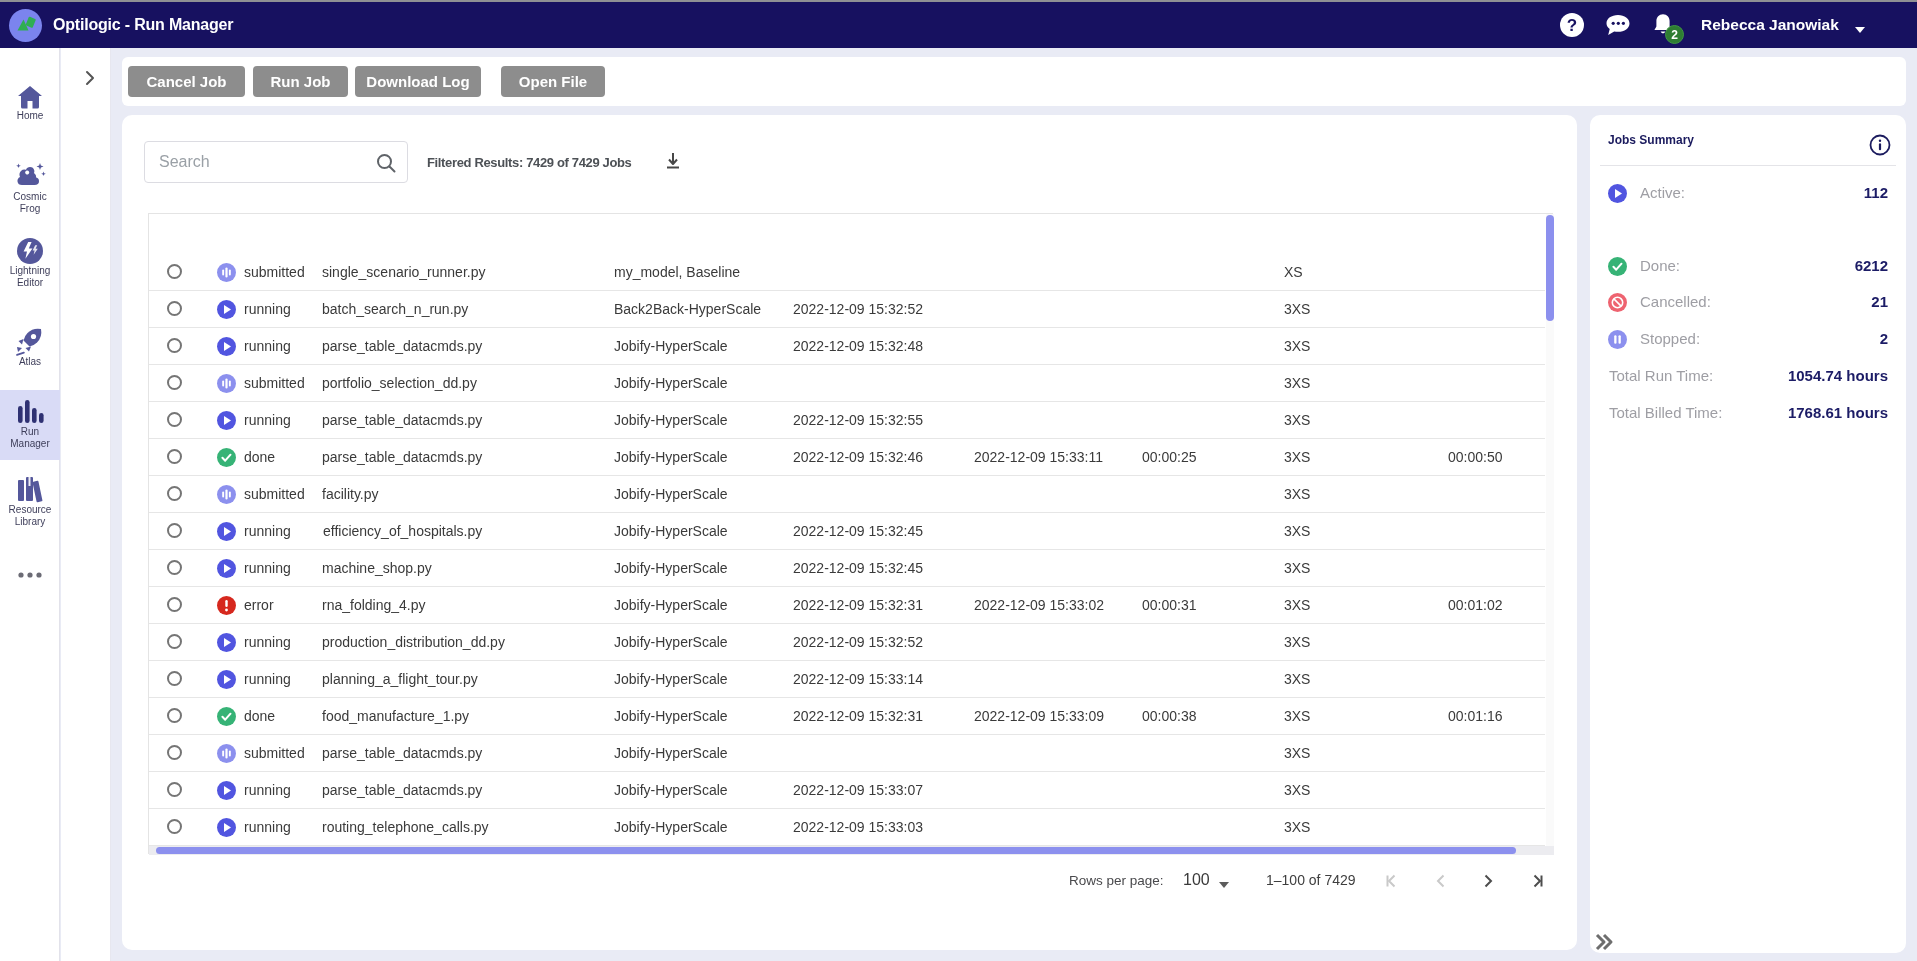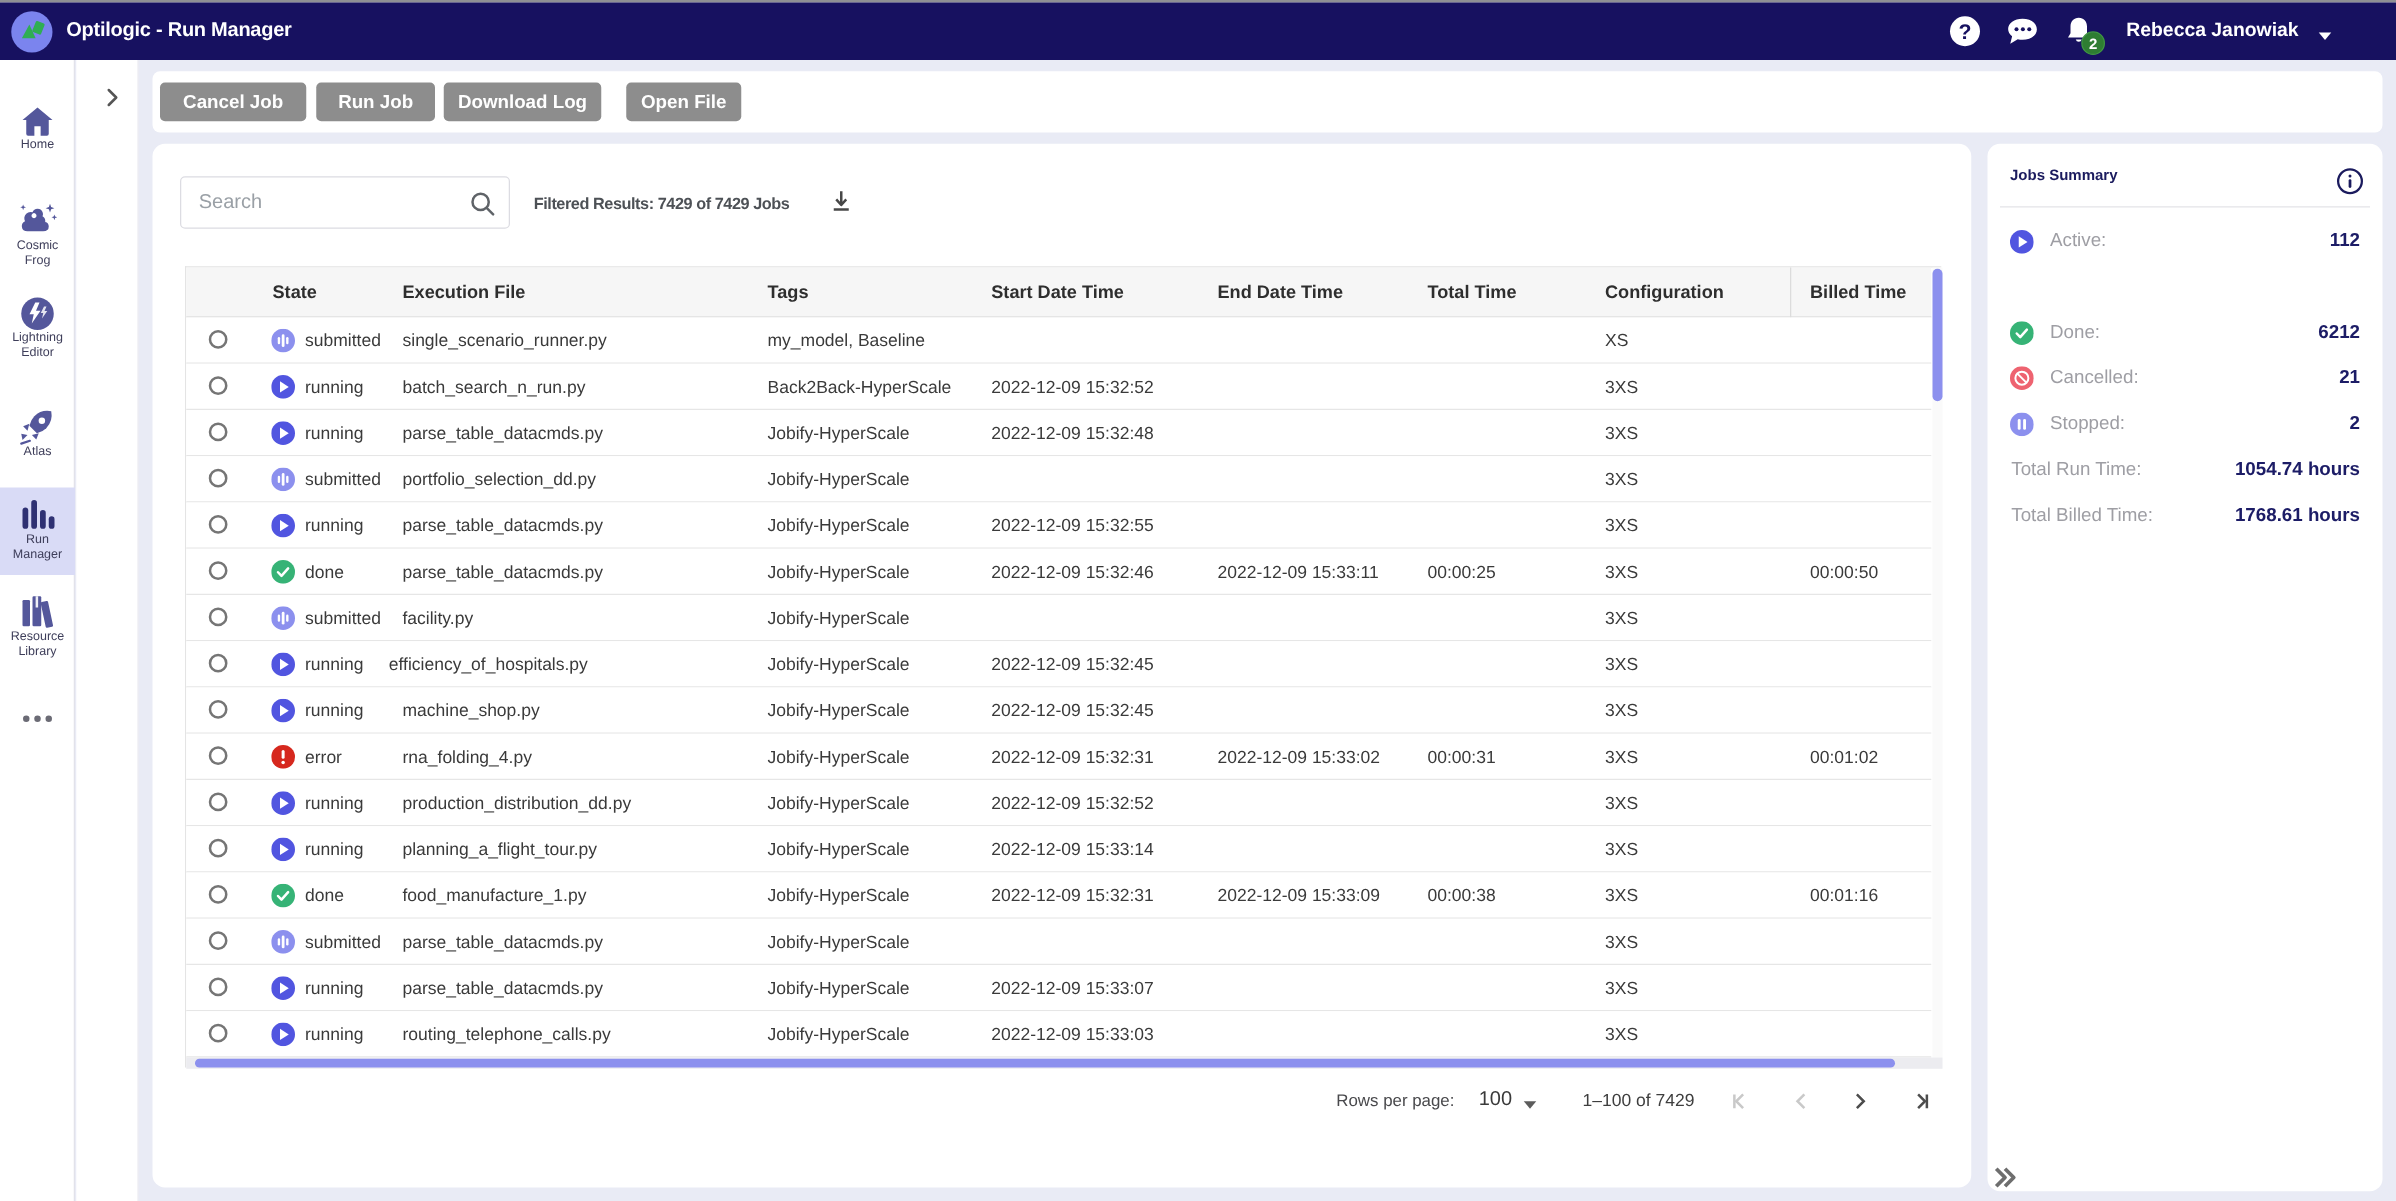--- a/index.html
+++ b/index.html
@@ -204,21 +204,21 @@
   <div class="abs" id="expand-btn">
     <svg width="20" height="20" viewBox="0 0 20 20">
         <path d="M7 4 l6 6 -6 6" fill="none" stroke="#555" stroke-width="2" stroke-linecap="round" stroke-linejoin="round"></path>
       </svg>
   </div>
 
   <div class="abs" id="toolbar">
     <button class="tb-btn" style="left:6px;  width:117px;">Cancel Job</button>
     <button class="tb-btn" style="left:131px; width:95px;">Run Job</button>
     <button class="tb-btn" style="left:233px; width:126px;">Download Log</button>
-    <button class="tb-btn" style="left:379px; width:92px;">Open File</button>
+    <button class="tb-btn" style="left:379px; width:104px;">Open File</button>
   </div>
 
   <div class="abs" id="main-card">
 
     <div class="abs" id="search-box">
       <input id="search-input" placeholder="Search" style="">
       <div class="abs" id="search-icon">
         <svg width="22" height="22" viewBox="0 0 22 22">
           <circle cx="9.5" cy="9.5" r="6.5" fill="none" stroke="#5f6368" stroke-width="2"></circle>
           <line x1="14.5" y1="14.5" x2="19.5" y2="19.5" stroke="#5f6368" stroke-width="2" stroke-linecap="round"></line>
@@ -227,31 +227,20 @@
     </div>
     <div class="abs" id="filtered-results">Filtered Results: 7429 of 7429 Jobs</div>
     <div class="abs" id="download-icon">
       <svg width="20" height="20" viewBox="0 0 20 20">
         <path d="M10 2 v10 M6 8.5 l4 4.5 4-4.5" fill="none" stroke="#474747" stroke-width="2" stroke-linejoin="round"></path>
         <line x1="4" y1="16.5" x2="16" y2="16.5" stroke="#474747" stroke-width="2"></line>
       </svg>
     </div>
 
     <div class="abs" id="tablewrap">
-      <div id="thead">
-          <div class="th" style="left: 69px;">State</div>
-          <div class="th" style="left: 173px;">Execution File</div>
-          <div class="th" style="left: 465px;">Tags</div>
-          <div class="th" style="left: 644px;">Start Date Time</div>
-          <div class="th" style="left: 825px;">End Date Time</div>
-          <div class="th" style="left: 993px;">Total Time</div>
-          <div class="th" style="left: 1135px;">Configuration</div>
-          <div class="th" style="left: 1299px;">Billed Time</div>
-          <div style="position: absolute; left: 1283px; top: 0px; width: 1px; height: 40px; background: rgb(220, 220, 220);"></div>
-        </div>
       <div id="rows">
           <div class="row" style="top: 0px;">
             <span class="radio"></span>
             <span class="sticon"><svg width="19" height="19" viewBox="0 0 19 19">
                 <circle cx="9.5" cy="9.5" r="9.5" fill="#8c90ee"></circle>
                 <rect x="8.4" y="4.4" width="2.2" height="10.2" rx="1.1" fill="#fff"></rect>
                 <rect x="5.2" y="6.6" width="1.9" height="5.8" rx=".95" fill="#fff"></rect>
                 <rect x="11.9" y="6.6" width="1.9" height="5.8" rx=".95" fill="#fff"></rect>
               </svg></span>
             <span class="cell" style="left:95px;">submitted</span>
@@ -357,21 +346,21 @@
             <span class="cell" style="left:1135px;">3XS</span>
             <span class="cell" style="left:1299px;"></span>
           </div>
           <div class="row" style="top: 259px;">
             <span class="radio"></span>
             <span class="sticon"><svg width="19" height="19" viewBox="0 0 19 19">
                 <circle cx="9.5" cy="9.5" r="9.5" fill="#5155e0"></circle>
                 <polygon points="7,5 14,9.5 7,14" fill="#fff"></polygon>
               </svg></span>
             <span class="cell" style="left:95px;">running</span>
-            <span class="cell" style="left:162px;">efficiency_of_hospitals.py</span>
+            <span class="cell" style="left:174px;">efficiency_of_hospitals.py</span>
             <span class="cell" style="left:465px;">Jobify-HyperScale</span>
             <span class="cell" style="left:644px;">2022-12-09 15:32:45</span>
             <span class="cell" style="left:825px;"></span>
             <span class="cell" style="left:993px;"></span>
             <span class="cell" style="left:1135px;">3XS</span>
             <span class="cell" style="left:1299px;"></span>
           </div>
           <div class="row" style="top: 296px;">
             <span class="radio"></span>
             <span class="sticon"><svg width="19" height="19" viewBox="0 0 19 19">

